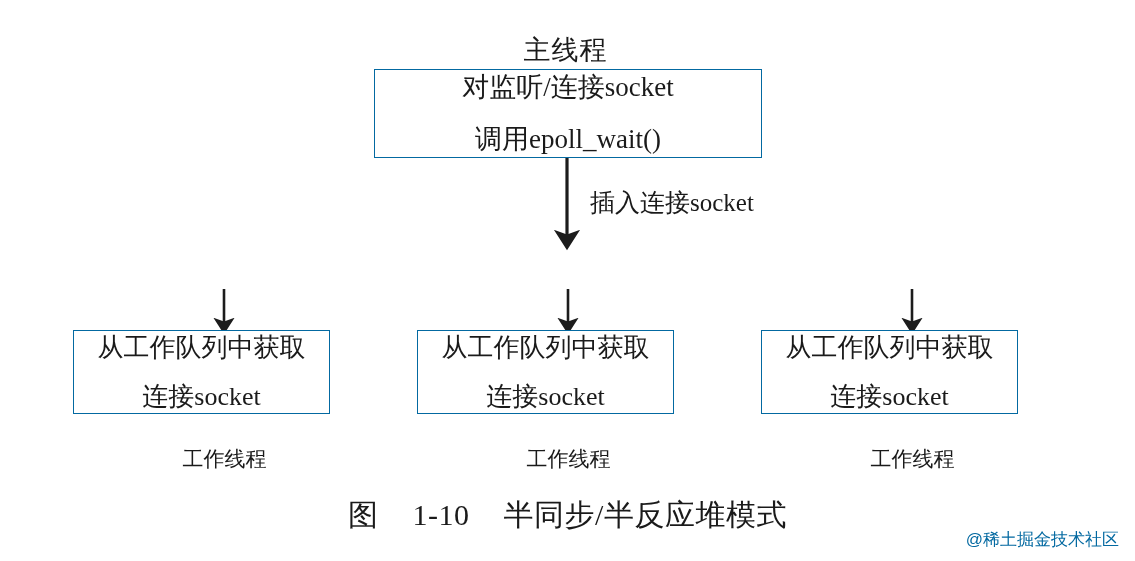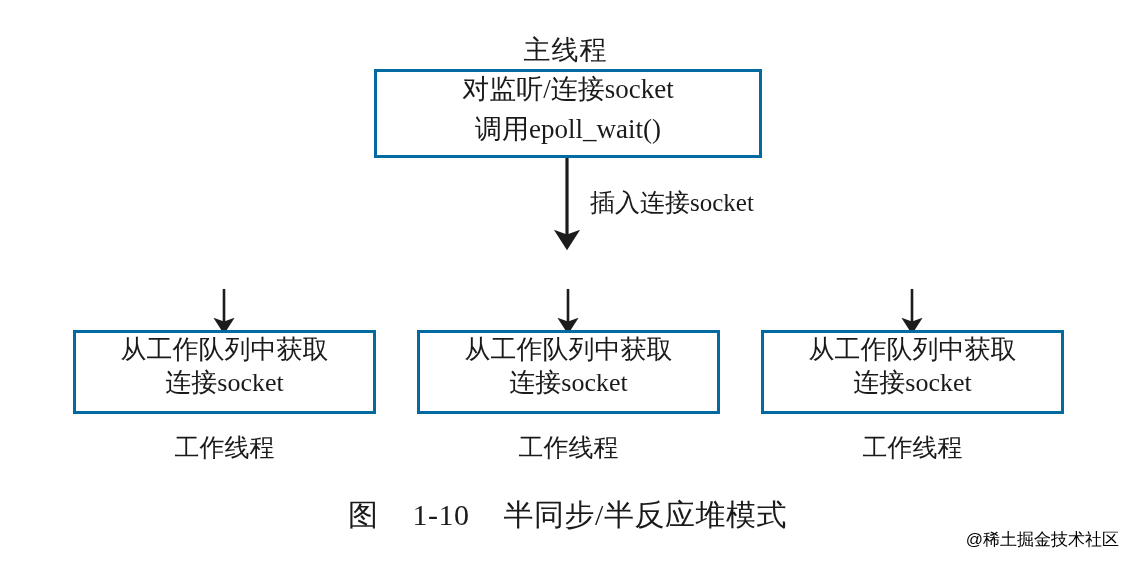--- a/index.html
+++ b/index.html
@@ -21,25 +21,25 @@
   .canvas {
     position: absolute;
     inset: 0;
   }
 
   
   .node {
     position: absolute;
     box-sizing: border-box;
     background: #ffffff;
-    border: 3px solid #0369a1;
+    border: 1px solid #0369a1;
     display: flex;
     flex-direction: column;
     align-items: center;
-    justify-content: flex-start;
+    justify-content: space-between;
     text-align: center;
     line-height: 1.28;
   }
   .node .line {
     display: block;
     white-space: nowrap;
   }
 
   .caption-text {
     position: absolute;
@@ -72,32 +72,32 @@
   #queue-box {
     left: 72px;
     top: 244px;
     width: 992px;
     height: 44px;
     font-size: 26px;
   }
 
   .worker-box {
     top: 330px;
-    width: 303px;
+    width: 257px;
     height: 84px;
     font-size: 26px;
   }
   #worker-box-1 { left: 73px; }
   #worker-box-2 { left: 417px; }
   #worker-box-3 { left: 761px; }
 
   .worker-caption {
-    top: 431px;
+    top: 445px;
     width: 303px;
-    font-size: 25px;
+    font-size: 21px;
   }
   #worker-caption-1 { left: 73px; }
   #worker-caption-2 { left: 417px; }
   #worker-caption-3 { left: 761px; }
 
   
   #insert-socket-label {
     left: 590px;
     top: 186px;
     font-size: 25px;
@@ -114,21 +114,21 @@
   }
   #figure-caption .fig-word { margin-right: 26px; }
   #figure-caption .fig-num { margin-right: 26px; }
 
   
   #watermark {
     position: absolute;
     right: 16px;
     bottom: 10px;
     font-size: 17px;
-    color: #000000;
+    color: #0369a1;
     font-family: "Liberation Sans", sans-serif;
     white-space: nowrap;
   }
 
   
   #arrow-layer {
     position: absolute;
     left: 0;
     top: 0;
     width: 1135px;

